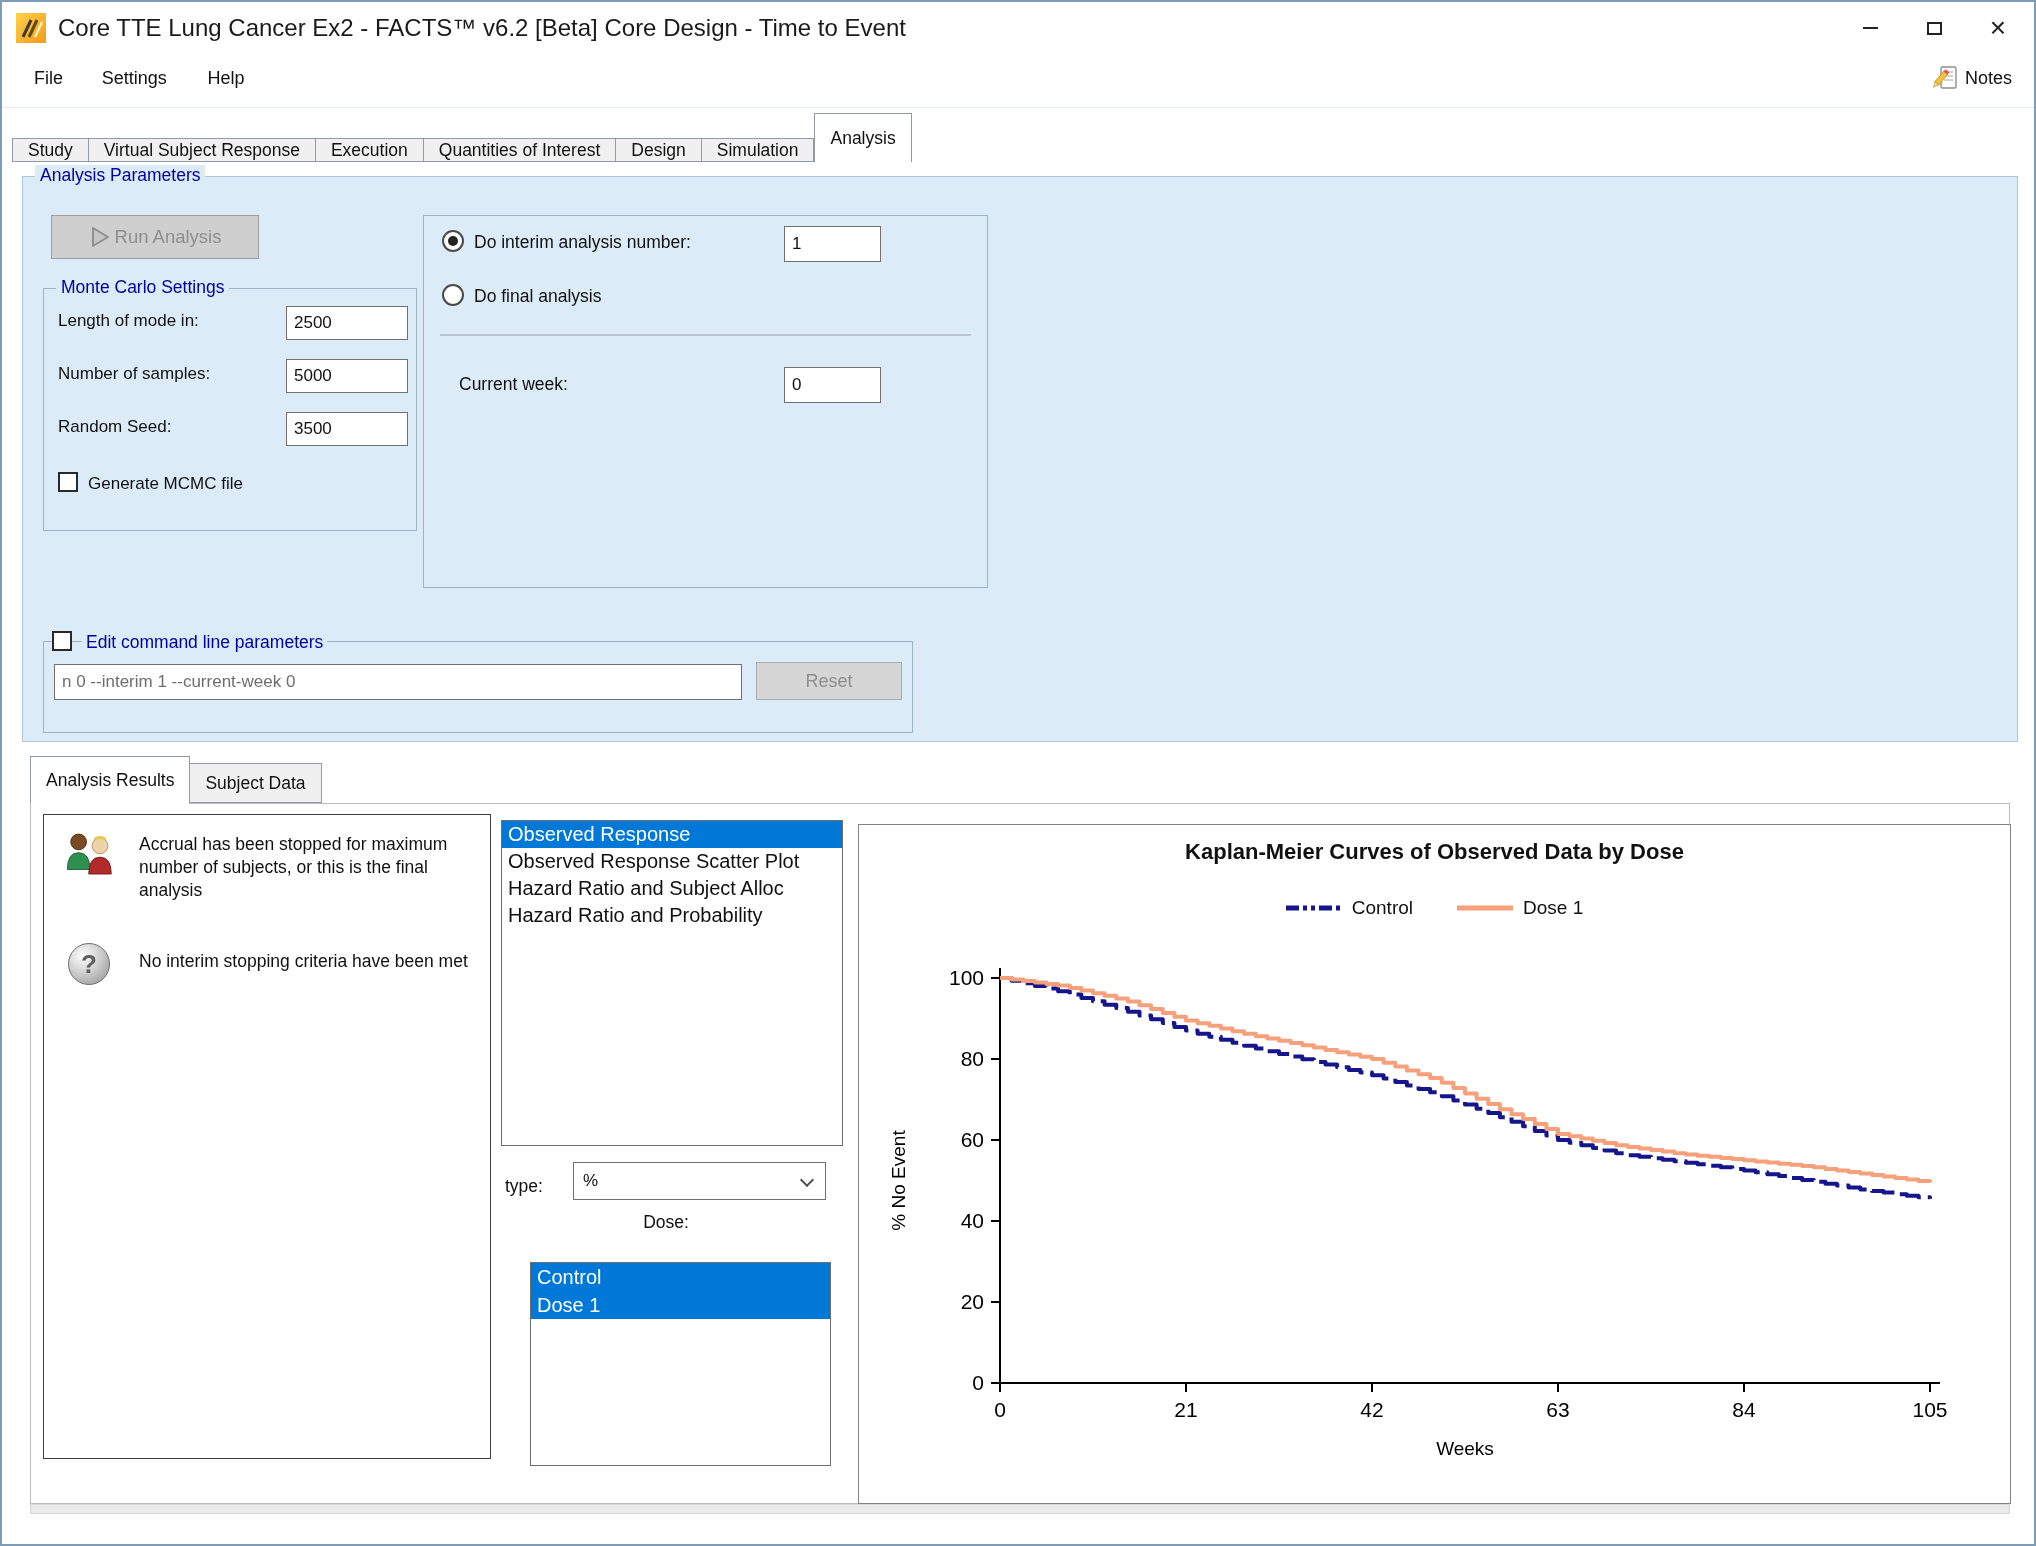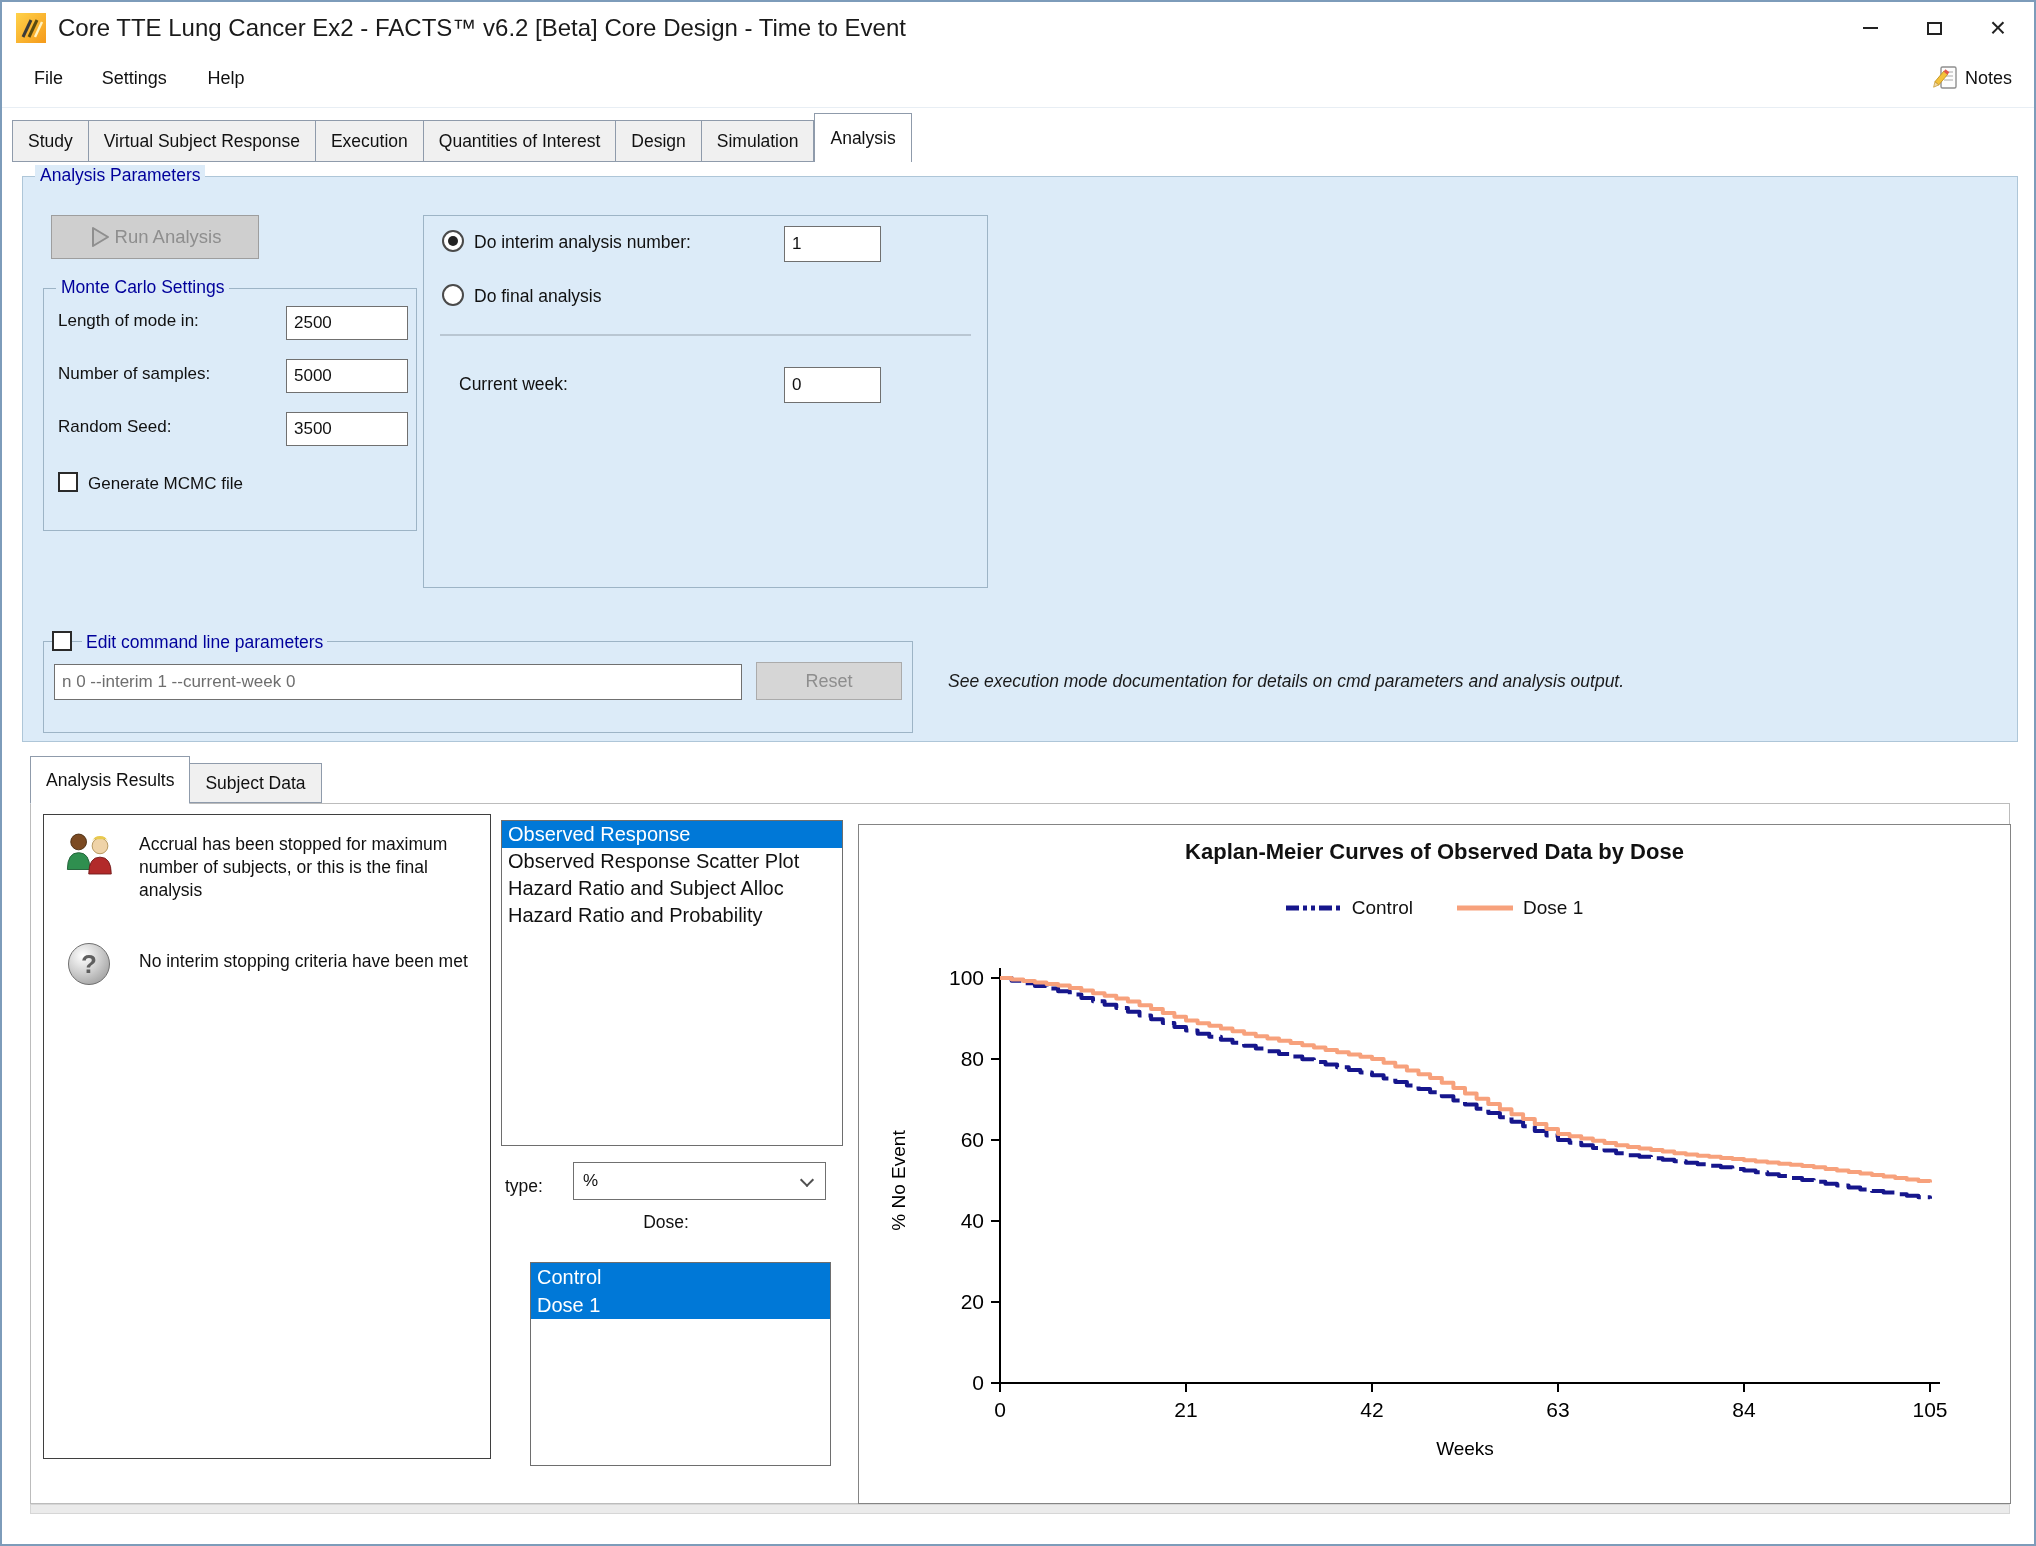--- a/index.html
+++ b/index.html
@@ -18,21 +18,21 @@
   .glyph-max{width:15px;height:13px;border:2px solid #222;}
 
   
   #menubar{position:absolute;left:0;top:52px;right:0;height:54px;background:#fff;border-bottom:1px solid #e8eef4;}
   .menuitem{display:inline-block;margin-top:14px;font-size:18px;color:#111;}
   #menu-file{margin-left:32px;} #menu-settings{margin-left:34px;} #menu-help{margin-left:36px;}
   #notesbtn{position:absolute;right:22px;top:10px;display:flex;align-items:center;gap:6px;font-size:18px;}
 
   
   #tabstrip{position:absolute;left:10px;top:108px;right:10px;height:52px;display:flex;align-items:flex-end;}
-  .tab{height:42px;padding:0 15px;display:flex;align-items:center;background:#f0f0f0;border:1px solid #8f9bab;
+  .tab{height:24px;padding:0 15px;display:flex;align-items:center;background:#f0f0f0;border:1px solid #8f9bab;
        border-left:none;font-size:17.5px;color:#111;white-space:nowrap;}
   .tab:first-child{border-left:1px solid #8f9bab;}
   .tab.active{height:49px;background:#fff;border:1px solid #8f9bab;border-bottom:none;position:relative;z-index:3;}
 
   
   .groupbox{position:absolute;border:1px solid #a3bccd;}
   .gb-label{position:absolute;top:-12px;left:12px;background:#dcebf8;padding:0 5px;color:#00009b;font-size:17.5px;white-space:nowrap;}
 
   
   #paramsbox{left:20px;top:174px;width:1996px;height:566px;background:#dcebf8;border:1px solid #aec6d8;}
@@ -187,21 +187,20 @@
 
     <div class="groupbox" id="cmdbox">
       <span class="checkbox gb-cb"></span>
       <span class="cb-label gb-cblabel">Edit command line parameters</span>
       <input class="tb" id="cmdtext" readonly="" value="n 0 --interim 1 --current-week 0" style="">
       <div id="resetbtn">
           <span>Reset</span>
         </div>
     </div>
 
-    <span id="cmdhint">See execution mode documentation for details on cmd parameters and analysis output.</span>
   </div>
 
   <div id="resultstabs">
     <div class="tab active">Analysis Results</div>
     <div class="tab">Subject Data</div>
   </div>
 
   <div id="resultsbox">
 
     <div id="msgpanel">

